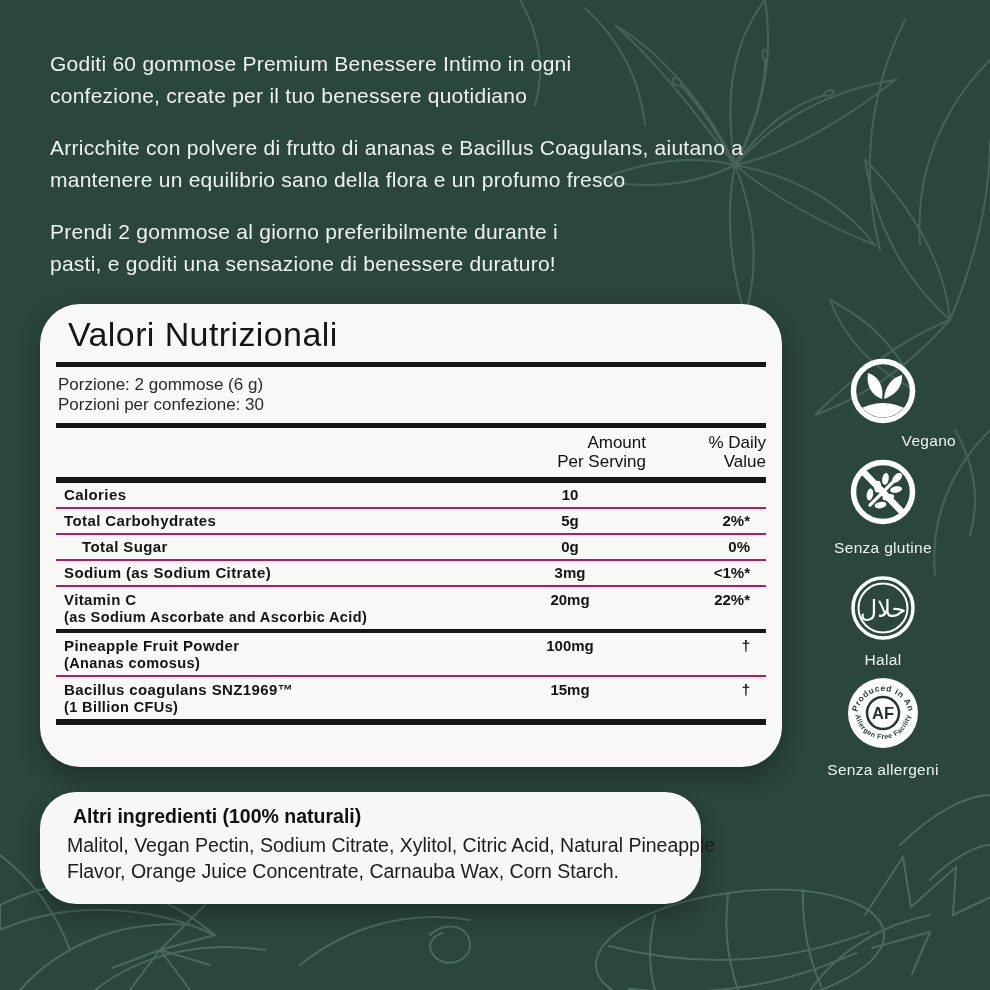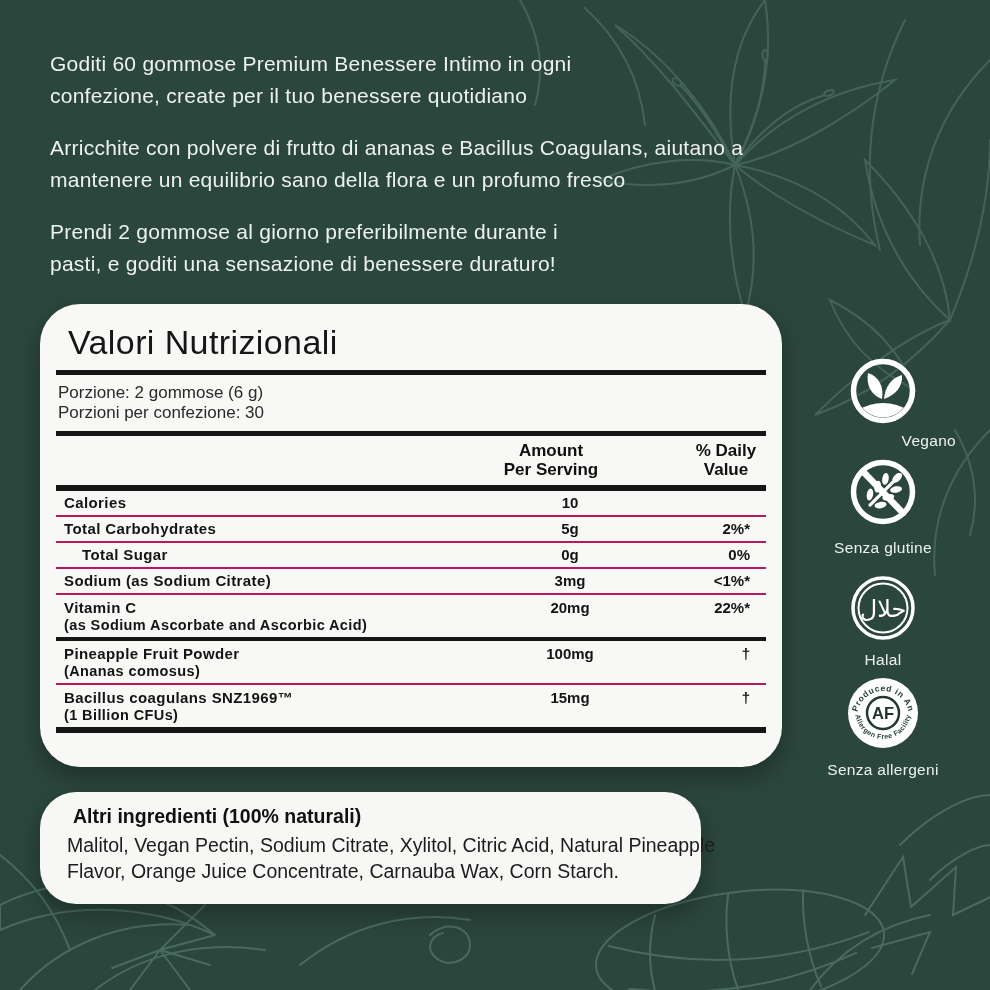--- a/index.html
+++ b/index.html
@@ -18,34 +18,34 @@
     letter-spacing:.25px;font-weight:400;
   }
 
   
   .nf-panel{
     position:absolute;left:40px;top:304px;width:742px;height:463px;
     background:#f8f8f7;border-radius:40px;box-sizing:border-box;
     box-shadow:0 10px 22px rgba(0,0,0,.30);
     color:#141414;
   }
-  .nf-inner{padding:20px 16px 0 16px;}
+  .nf-inner{padding:12px 16px 0 16px;}
   .nf-title{
     font-size:34px;line-height:36px;font-weight:500;color:#161616;
     letter-spacing:.4px;margin:0 0 10px 12px;
   }
   .rule{height:5px;background:#161616;}
   .rule.r3{height:6px;}
   .nf-serving{margin:8px 2px 8px 2px;color:#2a2a2a;}
   .nf-serving div{font-size:17px;line-height:20px;}
   .nf-head{display:flex;align-items:flex-start;padding:5px 0 6px;}
   .nf-head .spacer{flex:1;}
   .col-amt{width:190px;text-align:center;}
   .col-dv{width:120px;text-align:center;padding-left:40px;box-sizing:border-box;}
-  .nf-head .hl{font-weight:700;font-size:17px;line-height:19px;color:#101010;}
+  .nf-head .hl{font-weight:400;font-size:17px;line-height:19px;color:#101010;text-align:right;}
   .nf-rows{}
   .nf-row{display:flex;align-items:flex-start;padding:3px 0;border-bottom:2px solid #be185d;}
   .nf-row.two{padding:4px 0;}
   .nf-row.med{border-bottom:4px solid #161616;}
   .nf-row.thick{border-bottom:6px solid #161616;}
   .nf-row .lbl{flex:1;padding-left:8px;}
   .lbl-main{font-size:15px;line-height:18px;font-weight:700;letter-spacing:.4px;color:#141414;}
   .lbl-sub{font-size:14.5px;line-height:16px;font-weight:700;letter-spacing:.4px;color:#141414;}
   .nf-row.indent .lbl-main{padding-left:18px;}
   .amt{width:190px;text-align:center;padding-left:38px;box-sizing:border-box;

